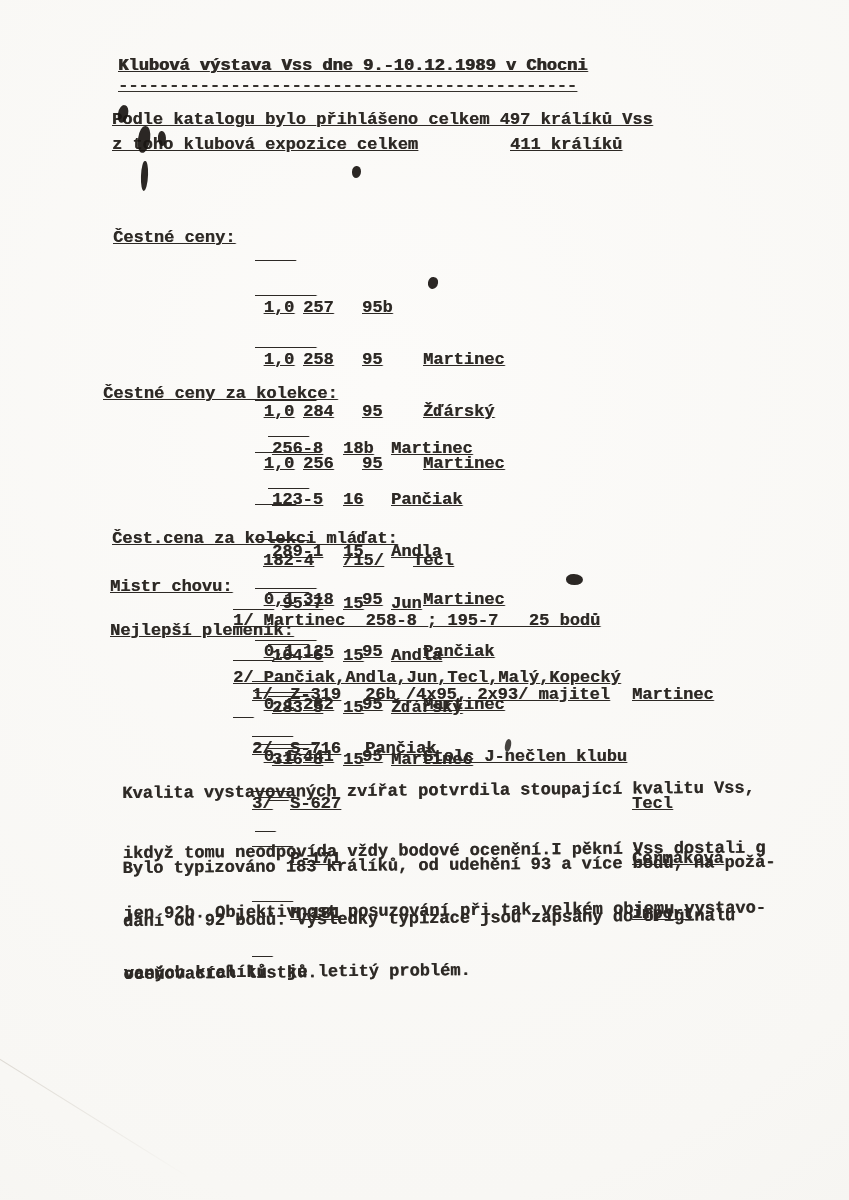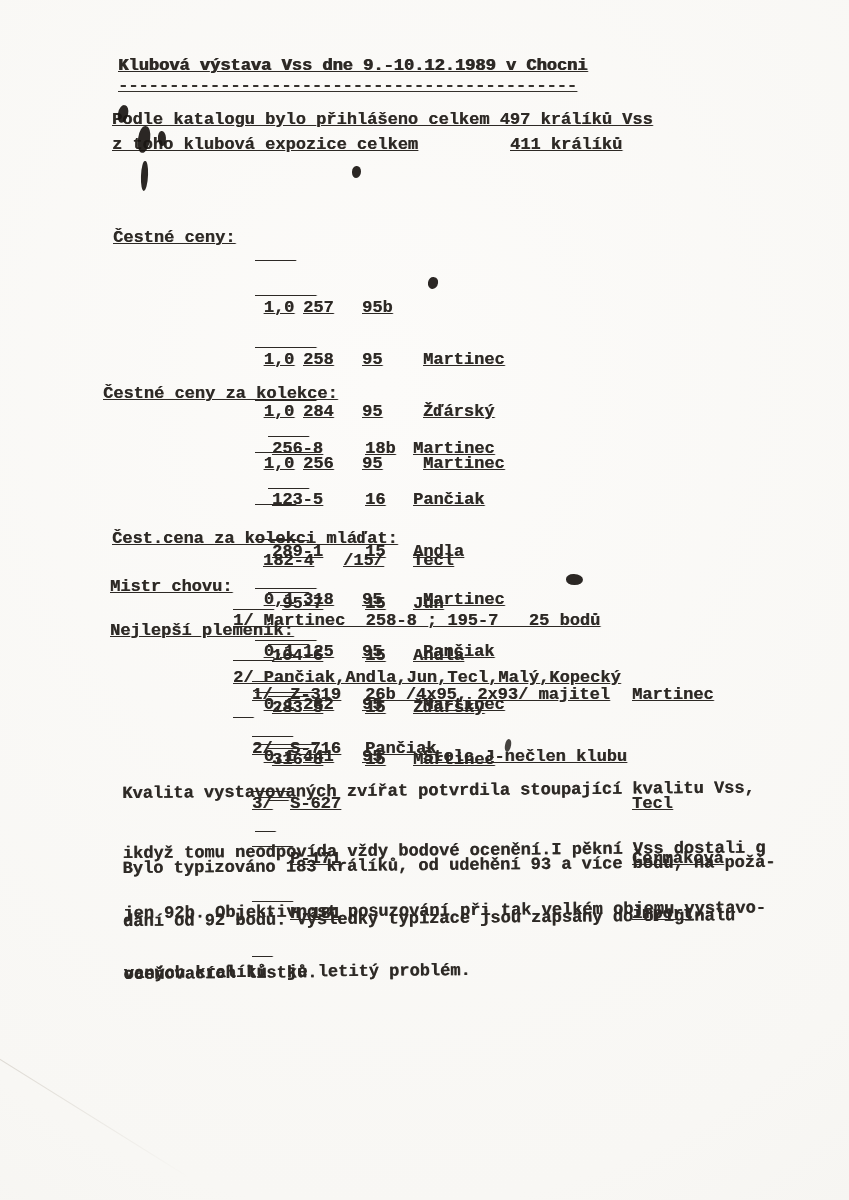--- a/index.html
+++ b/index.html
@@ -29,21 +29,21 @@
   .honor-rows{left:255px;top:229px;line-height:17.4px;}
   .hrow{display:flex;white-space:pre;}
   .hrow .sx{display:inline-block;width:48px;text-align:center;}
   .hrow .no{display:inline-block;width:59px;}
   .hrow .sc{display:inline-block;width:61px;}
   .honor-g2{margin-top:14px;}
   .coll-label{left:103px;top:385px;}
   .coll-rows{left:268px;top:405px;line-height:17.3px;}
   .crow{display:flex;white-space:pre;}
   .crow .n{display:inline-block;width:55px;text-align:right;}
-  .crow .s{display:inline-block;width:48px;margin-left:42px;}
+  .crow .s{display:inline-block;width:48px;margin-left:20px;}
   .young-label{left:112px;top:530px;}
   .yrow{left:263px;top:552px;display:flex;white-space:pre;}
   .yrow .n{display:inline-block;width:80px;}
   .yrow .s{display:inline-block;width:70px;}
   .master-label{left:110px;top:578px;}
   .master-lines{left:233px;top:578px;}
   .master-lines div{white-space:pre;line-height:17px;}
   .master-lines .l2{margin-top:6px;}
   .sire-label{left:110px;top:622px;}
   .sire-rows{left:252px;top:649px;line-height:18.3px;}

